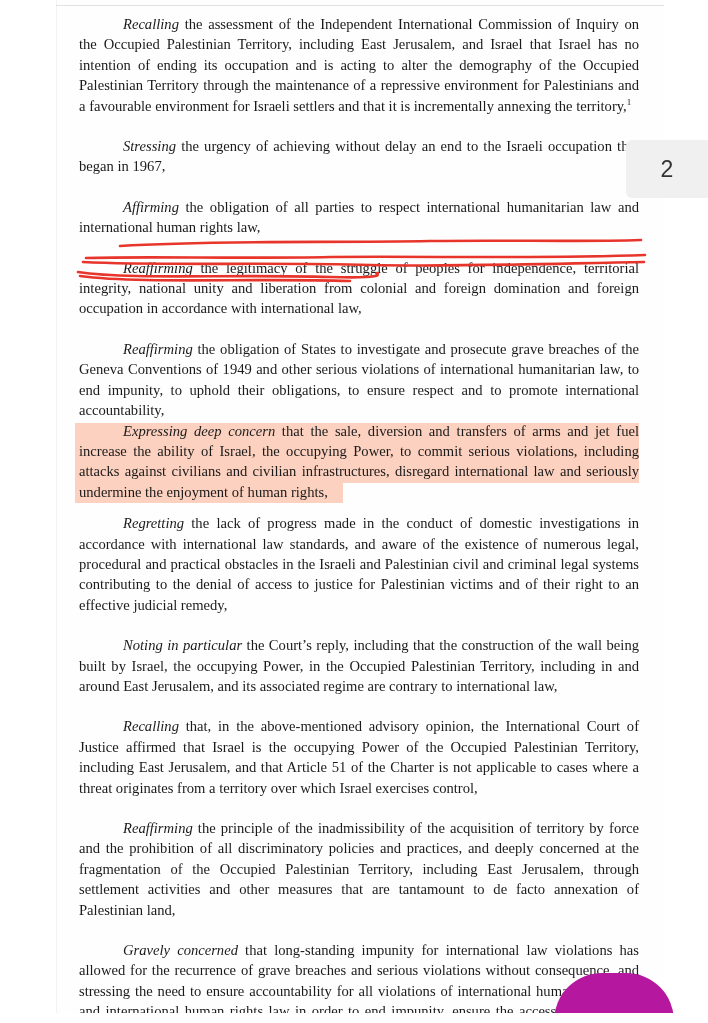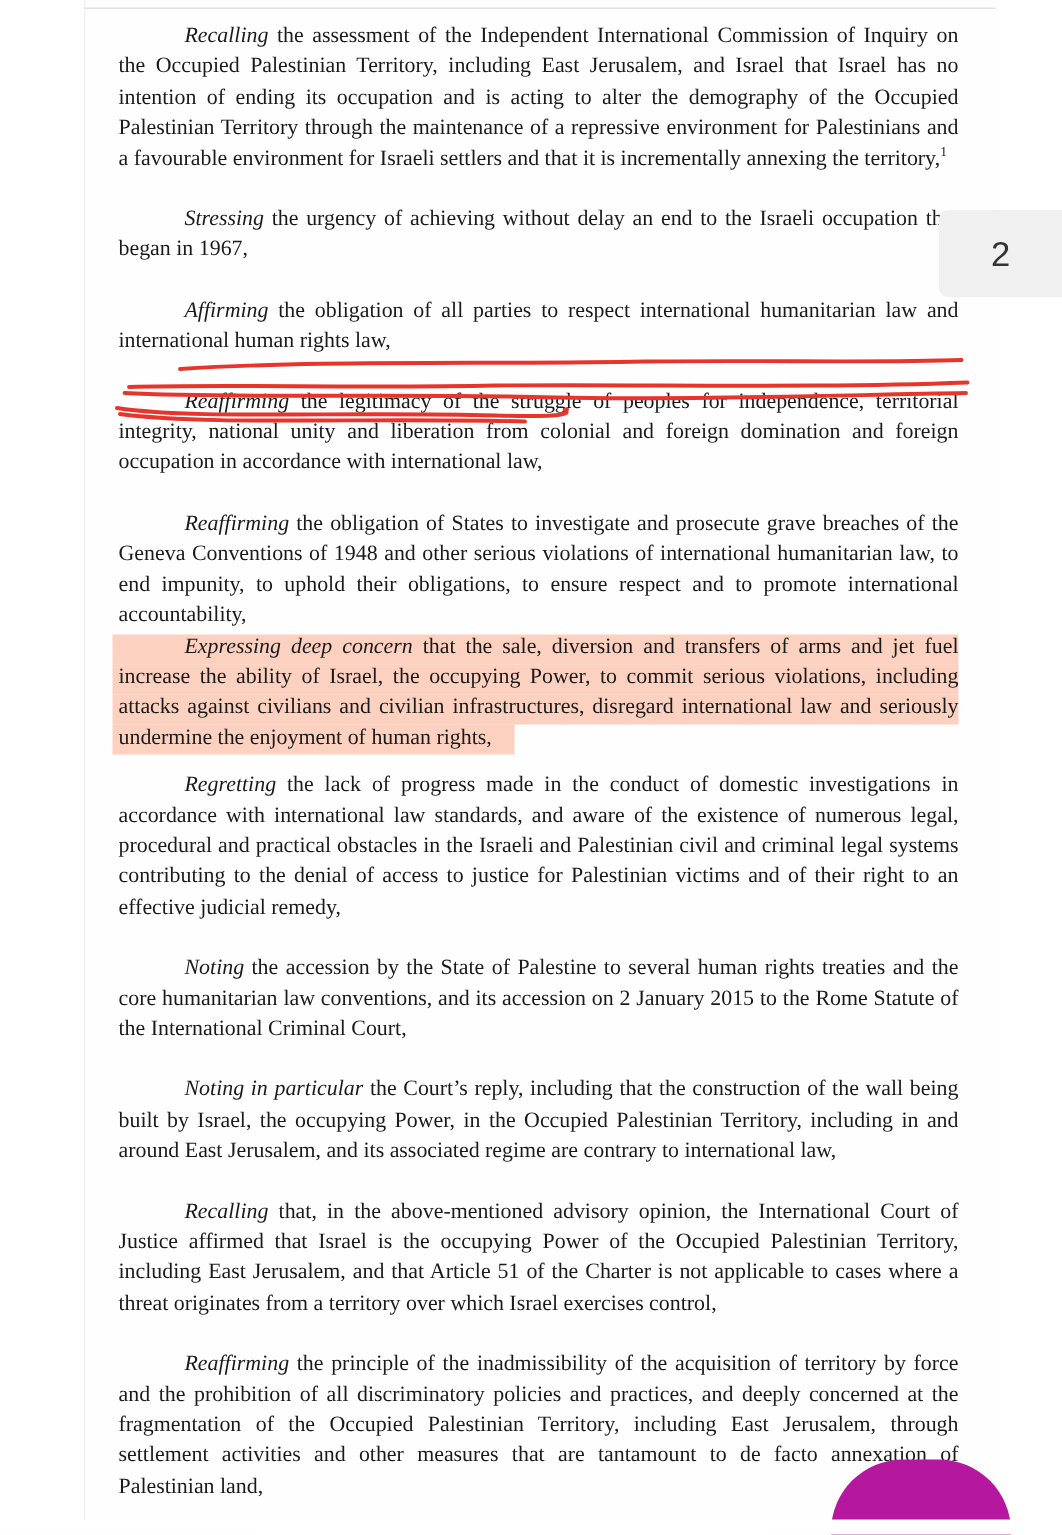--- a/index.html
+++ b/index.html
@@ -143,33 +143,32 @@
   <div class="content">
 
     <p class="para"><span class="it">Recalling</span><span> the assessment of the Independent International Commission of Inquiry on the Occupied Palestinian Territory, including East Jerusalem, and Israel that Israel has no intention of ending its occupation and is acting to alter the demography of the Occupied Palestinian Territory through the maintenance of a repressive environment for Palestinians and a favourable environment for Israeli settlers and that it is incrementally annexing the territory,</span><sup>1</sup></p>
 
     <p class="para"><span class="it">Stressing</span><span> the urgency of achieving without delay an end to the Israeli occupation that began in 1967,</span></p>
 
     <p class="para"><span class="it">Affirming</span><span> the obligation of all parties to respect international humanitarian law and international human rights law,</span></p>
 
     <p class="para"><span class="it">Reaffirming</span><span> the legitimacy of the struggle of peoples for independence, territorial integrity, national unity and liberation from colonial and foreign domination and foreign occupation in accordance with international law,</span></p>
 
-    <p class="para"><span class="it">Reaffirming</span><span> the obligation of States to investigate and prosecute grave breaches of the Geneva Conventions of 1948 and other serious violations of international humanitarian law, to end impunity, to uphold their obligations, to ensure respect and to promote international accountability,</span></p>
+    <p class="para"><span class="it">Reaffirming</span><span> the obligation of States to investigate and prosecute grave breaches of the Geneva Conventions of 1949 and other serious violations of international humanitarian law, to end impunity, to uphold their obligations, to ensure respect and to promote international accountability,</span></p>
 
     <div class="hl-wrap">
       <div class="hl-band" style="left:-4px; top:2px;  width:564px; height:20px;"></div>
       <div class="hl-band" style="left:-4px; top:22px; width:564px; height:20px;"></div>
       <div class="hl-band" style="left:-4px; top:42px; width:564px; height:20px;"></div>
       <div class="hl-band" style="left:-4px; top:62px; width:268px; height:20px;"></div>
       <p class="para para-hl"><span class="it">Expressing deep concern</span><span> that the sale, diversion and transfers of arms and jet fuel increase the ability of Israel, the occupying Power, to commit serious violations, including attacks against civilians and civilian infrastructures, disregard international law and seriously undermine the enjoyment of human rights,</span></p>
     </div>
 
     <p class="para" style="margin-top:11px;"><span class="it">Regretting</span><span> the lack of progress made in the conduct of domestic investigations in accordance with international law standards, and aware of the existence of numerous legal, procedural and practical obstacles in the Israeli and Palestinian civil and criminal legal systems contributing to the denial of access to justice for Palestinian victims and of their right to an effective judicial remedy,</span></p>
 
-    <p class="para"><span class="it">Noting</span><span> the accession by the State of Palestine to several human rights treaties and the core humanitarian law conventions, and its accession on 2 January 2015 to the Rome Statute of the International Criminal Court,</span></p>
 
 
     <p class="para"><span class="it">Noting in particular</span><span> the Court’s reply, including that the construction of the wall being built by Israel, the occupying Power, in the Occupied Palestinian Territory, including in and around East Jerusalem, and its associated regime are contrary to international law,</span></p>
 
     <p class="para"><span class="it">Recalling</span><span> that, in the above-mentioned advisory opinion, the International Court of Justice affirmed that Israel is the occupying Power of the Occupied Palestinian Territory, including East Jerusalem, and that Article 51 of the Charter is not applicable to cases where a threat originates from a territory over which Israel exercises control,</span></p>
 
     <p class="para"><span class="it">Reaffirming</span><span> the principle of the inadmissibility of the acquisition of territory by force and the prohibition of all discriminatory policies and practices, and deeply concerned at the fragmentation of the Occupied Palestinian Territory, including East Jerusalem, through settlement activities and other measures that are tantamount to de facto annexation of Palestinian land,</span></p>
 
     <p class="para"><span class="it">Gravely concerned</span><span> that long-standing impunity for international law violations has allowed for the recurrence of grave breaches and serious violations without consequence, and stressing the need to ensure accountability for all violations of international humanitarian law and international human rights law in order to end impunity, ensure the access of victims to justice and effective remedies, deter further violations, protect civilians and promote</span></p>
 

